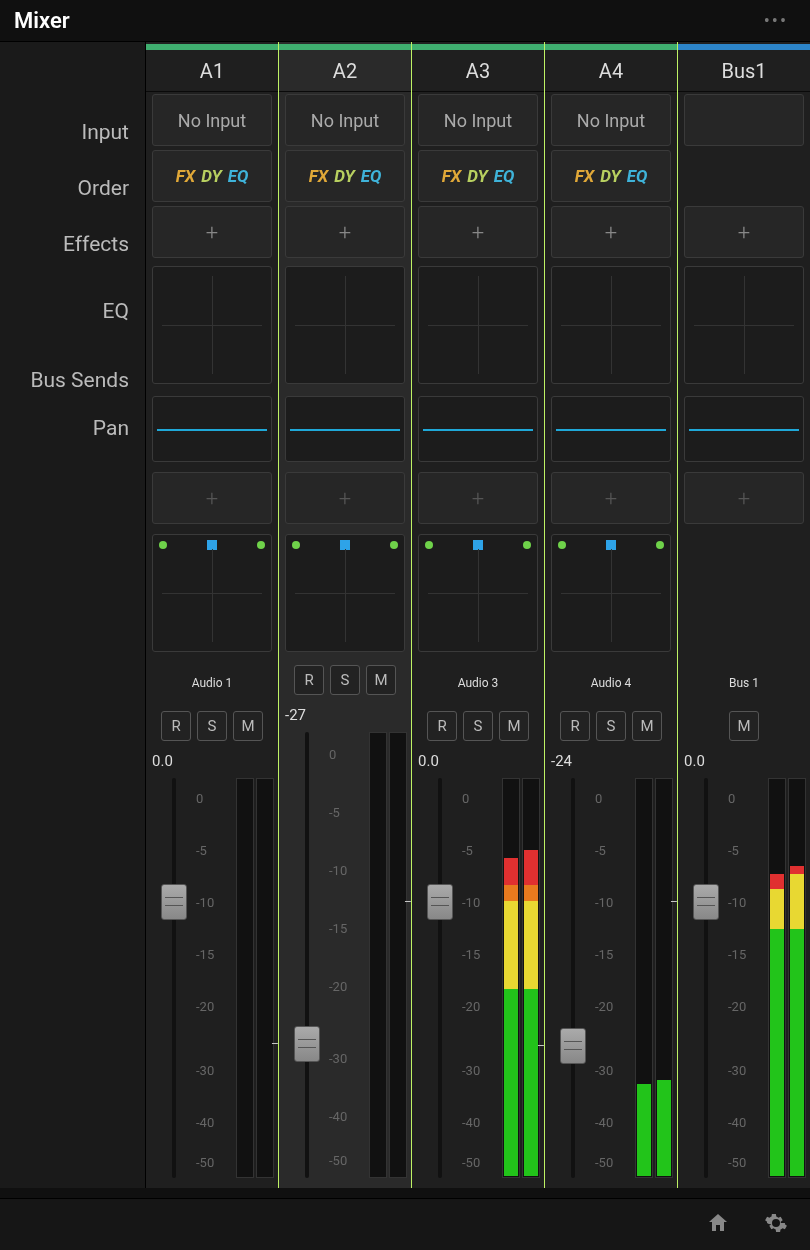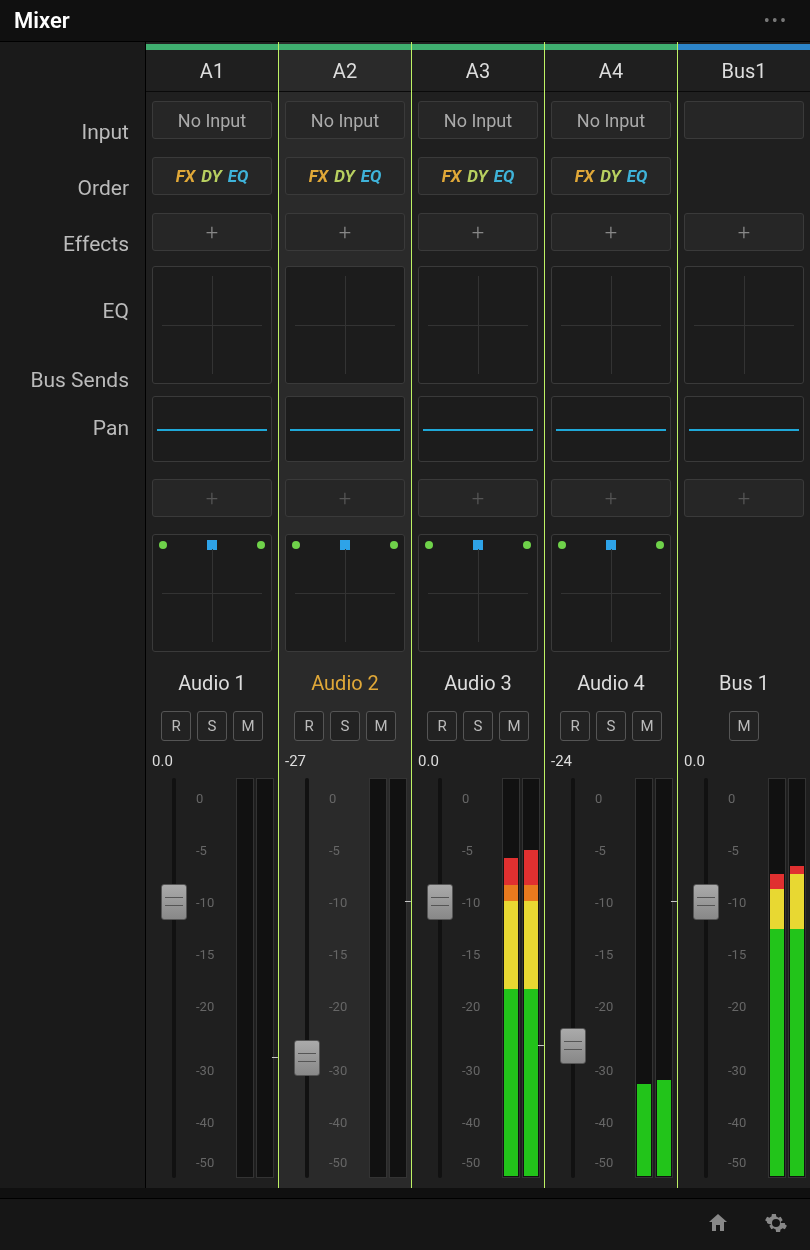--- a/index.html
+++ b/index.html
@@ -22,21 +22,21 @@
   .lbl-bussends { height:60px;text-align:right; }
   .lbl-pan { height:130px; align-items:flex-start !important; padding-top:6px;margin-left:9px; }
 
   .channels { flex:1; display:flex; overflow:hidden; }
   .ch { width:133px; flex:0 0 133px; background:#1f1f1f; border-right:1px solid #bef264; display:flex; flex-direction:column; }
   .ch.selected { background:#2a2a2a; }
   .color-bar { height:6px; margin-top:2px; }
   .ch-head { height:42px; display:flex; align-items:center; justify-content:center; color:#ddd; font-size:20px; border-bottom:1px solid #0a0a0a; }
 
   .slot { height:56px; display:flex; align-items:center; justify-content:center; padding:6px; }
-  .btn { border:1px solid #3a3a3a; background:#262626; border-radius:3px; height:38px; width:100%; display:flex; align-items:center; justify-content:center; color:#aaa; font-size:18px; }
+  .btn { border:1px solid #3a3a3a; background:#262626; border-radius:3px; height:52px; width:100%; display:flex; align-items:center; justify-content:center; color:#aaa; font-size:18px; }
   .btn.nolabel { color:#888; font-size:22px; font-weight:300; }
   .btn.dim { color:#555; }
   .order-btn { gap:6px; font-style:italic; font-weight:700; font-size:17px; }
   .order-fx { color:#e0a838; }
   .order-dy { color:#b8d060; }
   .order-eq { color:#3fb3d9; }
 
   .dyn { height:130px; padding:6px; }
   .eq { height:78px; padding:6px; }
   .pan { height:130px; padding:6px; }
@@ -44,21 +44,21 @@
   .graphbox { width:100%; height:100%; border:1px solid #3a3a3a; border-radius:3px; background:#1c1c1c; position:relative; }
   .graphbox .cross-v { position:absolute; left:50%; top:8%; bottom:8%; width:1px; background:#333; }
   .graphbox .cross-h { position:absolute; top:50%; left:8%; right:8%; height:1px; background:#333; }
   .eq-line { position:absolute; left:4px; right:4px; top:50%; height:2px; background:#1fa8d8; }
   .pan-dot { position:absolute; top:6px; width:8px; height:8px; border-radius:50%; }
   .pan-dot.l { left:6px; background:#6fd24a; }
   .pan-dot.r { right:6px; background:#6fd24a; }
   .pan-sq { position:absolute; top:5px; left:calc(50% - 5px); width:10px; height:10px; background:#2ea3e8; }
   .pan-stem { position:absolute; top:14px; bottom:8%; left:50%; width:1px; background:#333; }
 
-  .ch-name { height:42px; display:flex; align-items:center; justify-content:center; font-size:20px; color:#ddd; margin-top:4px; }
+  .ch-name { height:42px; display:flex; align-items:center; justify-content:center; font-size:12px; color:#ddd; margin-top:4px; }
   .ch-name.sel { color:#e0a838; }
 
   .rsm { height:44px; display:flex; gap:6px; align-items:center; justify-content:center; }
   .rsm-btn { width:30px; height:30px; border:1px solid #555; border-radius:3px; display:flex; align-items:center; justify-content:center; font-size:15px; color:#bbb; background:#222; }
 
   .fader-area { flex:1; position:relative; padding:6px 4px 8px 4px; }
   .db-label { position:absolute; top:4px; left:6px; font-size:15px; color:#ddd; }
   .fader-wrap { position:absolute; top:30px; bottom:10px; left:4px; right:4px; display:flex; }
   .fader-track { width:48px; position:relative; display:flex; justify-content:center; }
   .fader-line { position:absolute; top:0; bottom:0; width:4px; background:#111; left:50%; margin-left:-2px; border-radius:2px; }
@@ -201,21 +201,20 @@
         </div>
         <div class="pan">
           <div class="graphbox">
             <div class="pan-dot l"></div>
             <div class="pan-sq"></div>
             <div class="pan-dot r"></div>
             <div class="pan-stem"></div>
             <div class="cross-h"></div>
           </div>
         </div>
-        <div class="ch-name sel">Audio 2</div>
         <div class="rsm">
           <div class="rsm-btn">R</div>
           <div class="rsm-btn">S</div>
           <div class="rsm-btn">M</div>
         </div>
         <div class="fader-area">
           <div class="db-label">-27</div>
           <div class="fader-wrap">
             <div class="fader-track">
               <div class="fader-line"></div>

